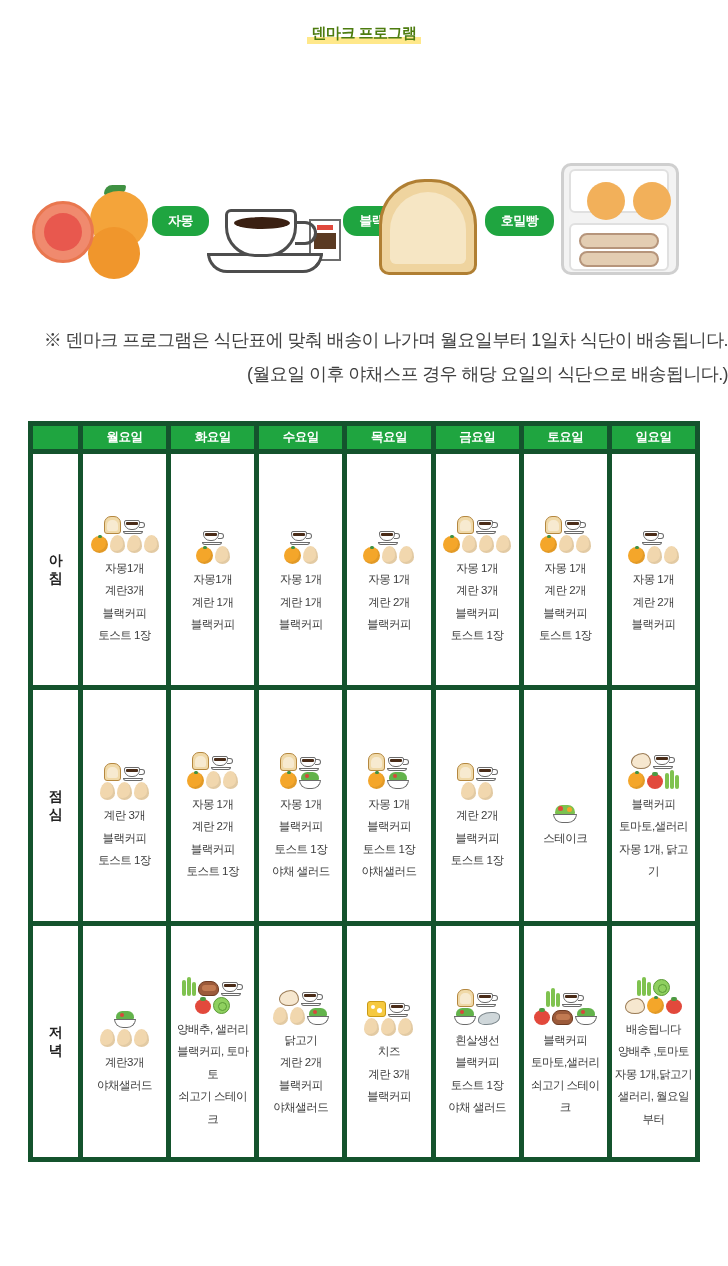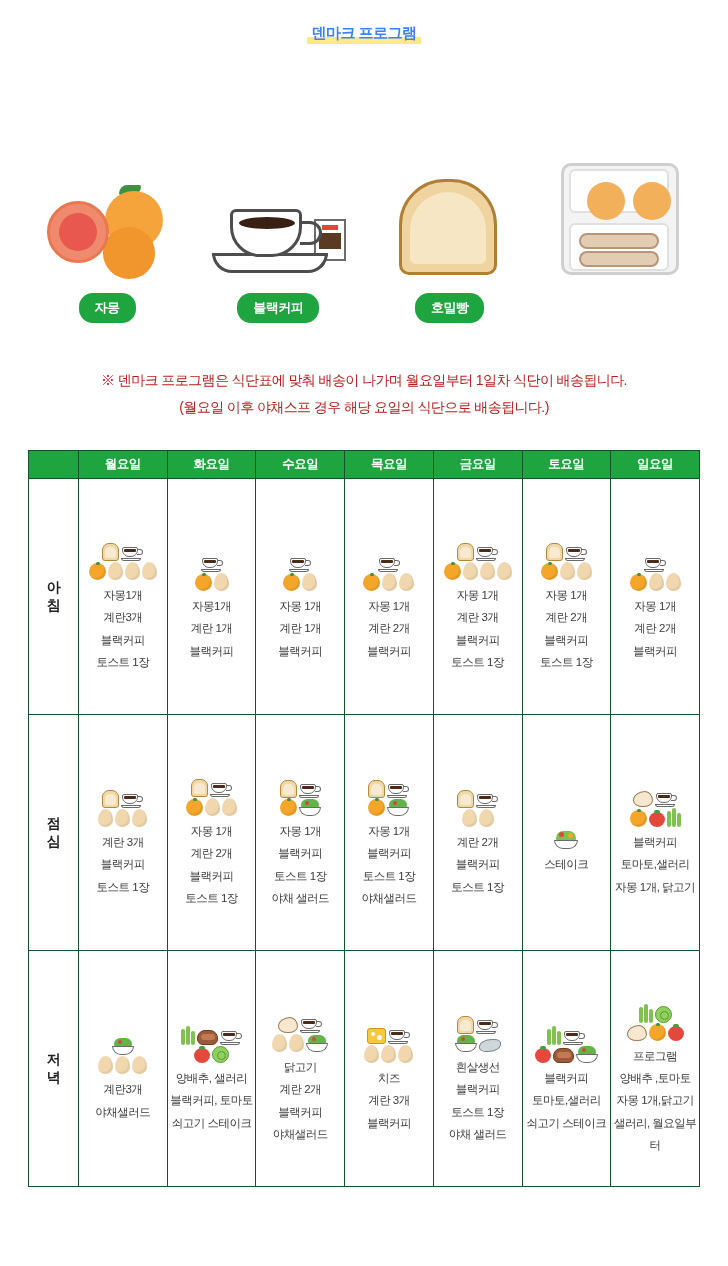--- a/index.html
+++ b/index.html
@@ -12,21 +12,21 @@
     color: #333;
   }
   .page { width: 728px; position: relative; }
 
   
   .header { padding-top: 24px; text-align: center; }
   .eyebrow {
     display: inline-block;
     font-size: 15px;
     font-weight: bold;
-    color: #3b82f6;
+    color: #4d7c0f;
     letter-spacing: -0.5px;
     padding: 0 4px 2px 4px;
     position: relative;
   }
   .eyebrow .hl {
     position: absolute;
     left: 0; right: 0; bottom: 1px; height: 7px;
     background: #ffe88a;
     z-index: 0;
   }
@@ -42,21 +42,21 @@
   
   .foods {
     margin-top: 104px;
     display: flex;
     justify-content: space-between;
     padding: 0 32px;
   }
   .food-col {
     width: 150px;
     display: flex;
-    flex-direction: column;
+    flex-direction: row;
     align-items: center;
   }
   .food-art {
     height: 130px;
     width: 150px;
     display: flex;
     align-items: flex-end;
     justify-content: center;
   }
   .food-label {
@@ -67,36 +67,36 @@
     font-weight: bold;
     border-radius: 14px;
     padding: 6px 16px;
     letter-spacing: -0.5px;
     white-space: nowrap;
   }
 
   
   .notice {
     margin-top: 44px;
-    text-align: center;
-    color: #b91c1c;
-    font-size: 14px;
+    text-align: right;
+    color: #404040;
+    font-size: 18px;
     line-height: 1.9;
     letter-spacing: -0.6px;
   }
 
   
   .table-wrap { margin: 30px 28px 0 28px; }
   table.sched {
     width: 672px;
     border-collapse: collapse;
     table-layout: fixed;
   }
   table.sched th, table.sched td {
-    border: 1px solid #14532d;
+    border: 5px solid #14532d;
     text-align: center;
     vertical-align: middle;
   }
   thead th {
     background: #1fa540;
     color: #fff;
     font-size: 12.5px;
     font-weight: bold;
     height: 28px;
     border-color: #1fa540;
@@ -795,21 +795,21 @@
                   </span>
                   <span class="ic ic-cabbage"></span>
                 </div>
                 <div class="irow">
                   <span class="ic ic-chicken"></span>
                   <span class="ic ic-orange"></span>
                   <span class="ic ic-tomato"></span>
                 </div>
               </div>
               <div class="items">
-                <div>프로그램</div>
+                <div>배송됩니다</div>
                 <div>양배추 ,토마토</div>
                 <div>자몽 1개,닭고기</div>
                 <div>샐러리, 월요일부터</div>
               </div>
             </td>
           </tr>
         </tbody>
     </table>
   </div>
 

